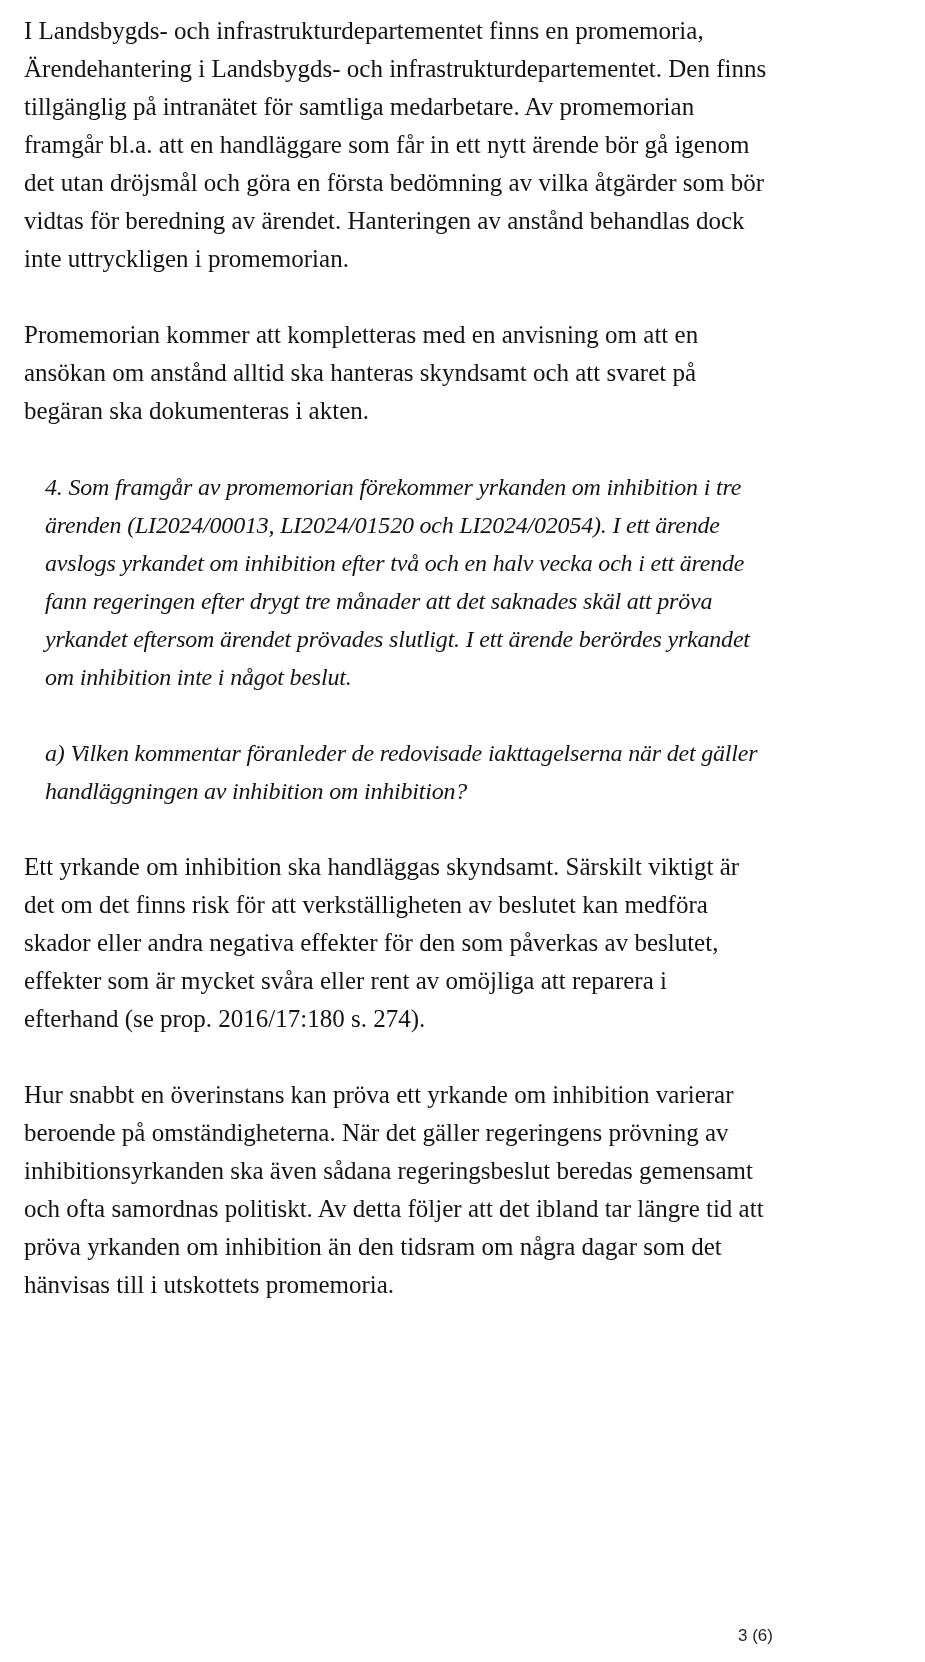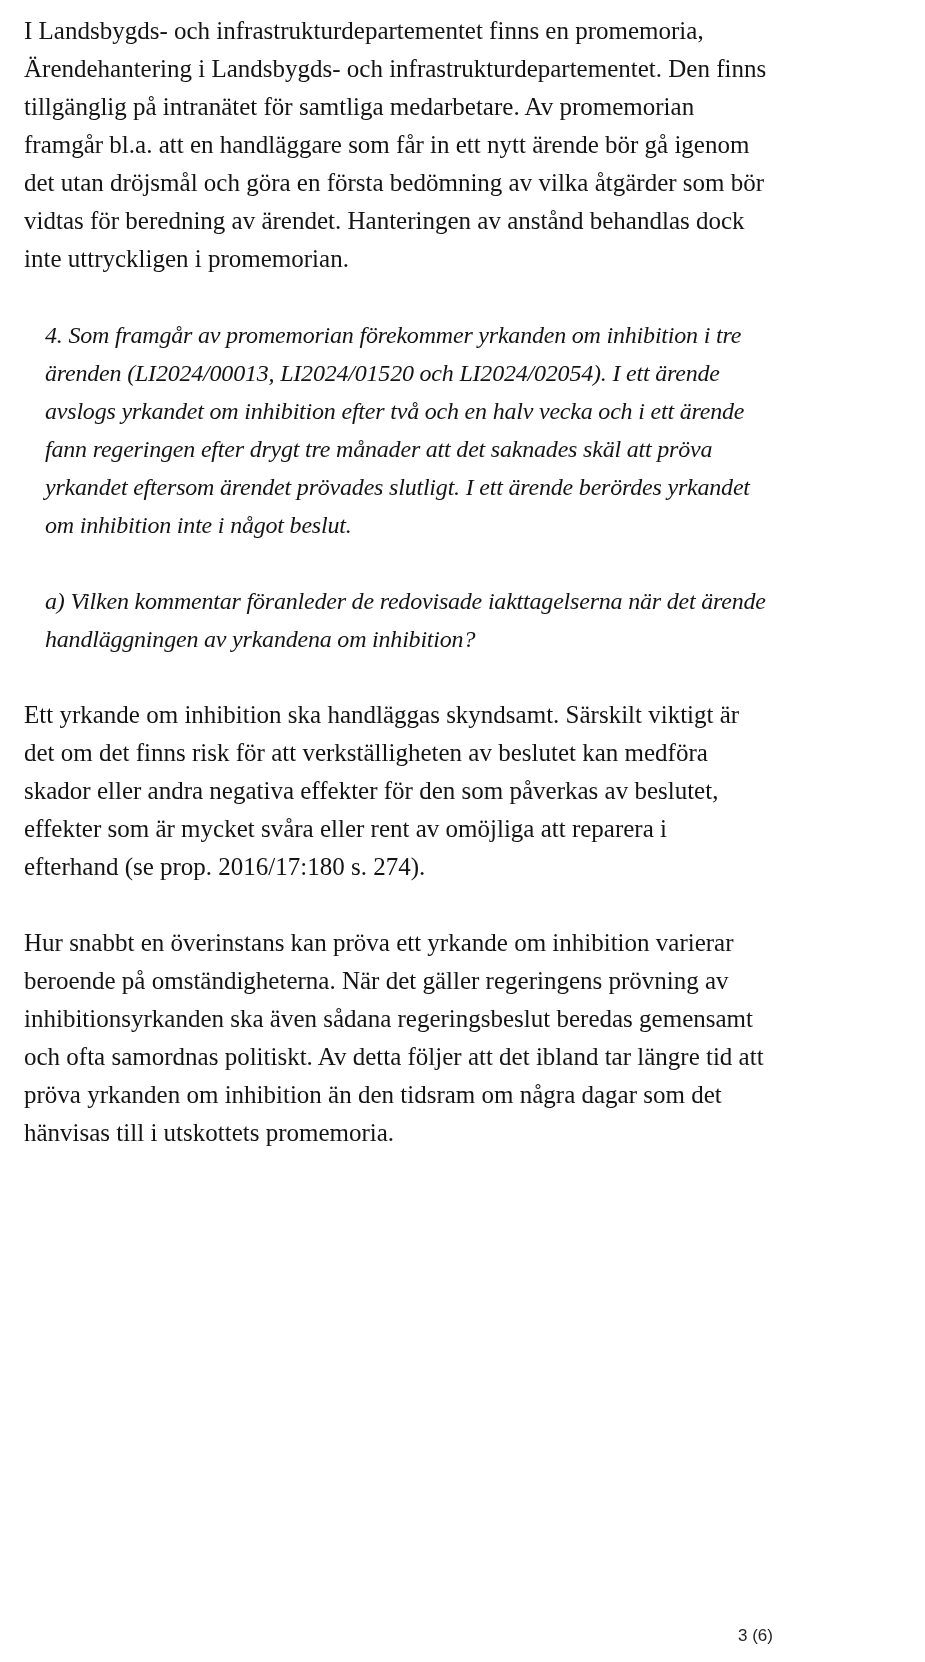--- a/index.html
+++ b/index.html
@@ -40,20 +40,21 @@
     color: #1f1f1f;
     margin-left: 16px;
   }
 </style>
 </head>
 <body>
 
 <div class="page">
   <div class="doc">
     <p class="normal">I Landsbygds- och infrastrukturdepartementet finns en promemoria, Ärendehantering i Landsbygds- och infrastrukturdepartementet. Den finns tillgänglig på intranätet för samtliga medarbetare. Av promemorian framgår bl.a. att en handläggare som får in ett nytt ärende bör gå igenom det utan dröjsmål och göra en första bedömning av vilka åtgärder som bör vidtas för beredning av ärendet. Hanteringen av anstånd behandlas dock inte uttryckligen i promemorian.</p>
+    <p class="normal">Promemorian kommer att kompletteras med en anvisning om att en ansökan om anstånd alltid ska hanteras skyndsamt och att svaret på begäran ska dokumenteras i akten.</p>
     <p class="italic">4. Som framgår av promemorian förekommer yrkanden om inhibition i tre ärenden (LI2024/00013, LI2024/01520 och LI2024/02054). I ett ärende avslogs yrkandet om inhibition efter två och en halv vecka och i ett ärende fann regeringen efter drygt tre månader att det saknades skäl att pröva yrkandet eftersom ärendet prövades slutligt. I ett ärende berördes yrkandet om inhibition inte i något beslut.</p>
-    <p class="italic">a) Vilken kommentar föranleder de redovisade iakttagelserna när det ärende handläggningen av yrkandena om inhibition?</p>
+    <p class="italic">a) Vilken kommentar föranleder de redovisade iakttagelserna när det gäller handläggningen av inhibition om inhibition?</p>
     <p class="normal">Ett yrkande om inhibition ska handläggas skyndsamt. Särskilt viktigt är det om det finns risk för att verkställigheten av beslutet kan medföra skador eller andra negativa effekter för den som påverkas av beslutet, effekter som är mycket svåra eller rent av omöjliga att reparera i efterhand (se prop. 2016/17:180 s. 274).</p>
     <p class="normal">Hur snabbt en överinstans kan pröva ett yrkande om inhibition varierar beroende på omständigheterna. När det gäller regeringens prövning av inhibitionsyrkanden ska även sådana regeringsbeslut beredas gemensamt och ofta samordnas politiskt. Av detta följer att det ibland tar längre tid att pröva yrkanden om inhibition än den tidsram om några dagar som det hänvisas till i utskottets promemoria.</p>
   </div>
 
   <div class="page-footer">3 (6)</div>
 </div>
 
 </body></html>

